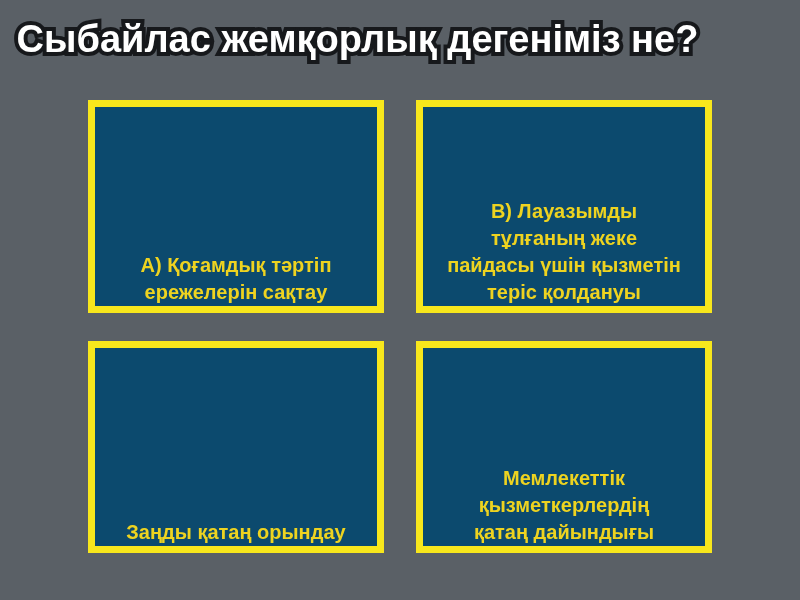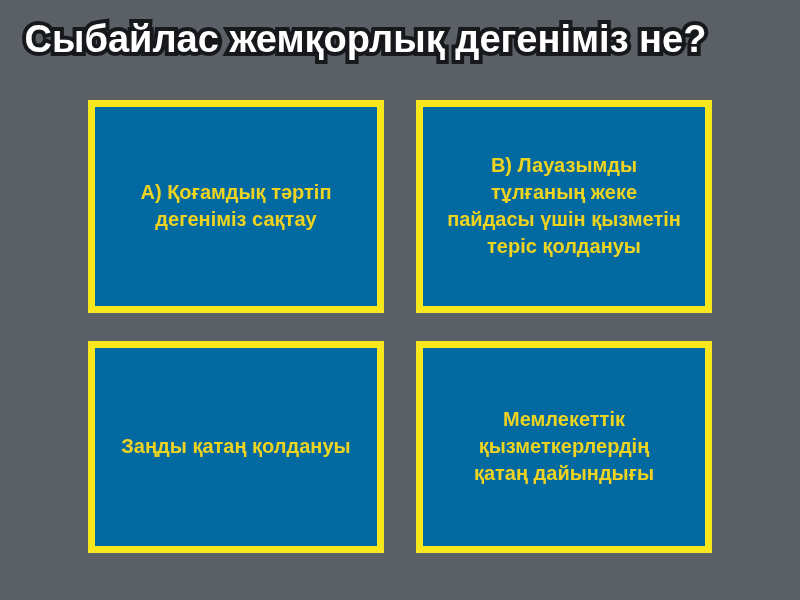--- a/index.html
+++ b/index.html
@@ -11,21 +11,21 @@
     position: relative;
     width: 800px;
     height: 600px;
     overflow: hidden;
     background: #5A6066;
     font-family: "Liberation Sans", "DejaVu Sans", sans-serif;
   }
   .title-wrap {
     position: absolute;
     top: 18px;
-    left: 8px;
+    left: 0;
     width: 715px;
     text-align: center;
   }
   .title-text {
     display: inline-block;
     font-size: 38px;
     font-weight: bold;
     letter-spacing: 0px;
     color: #ffffff;
     -webkit-text-stroke: 8px #17191c;
@@ -43,25 +43,25 @@
     top: 100px;
     width: 624px;
     height: 453px;
     display: grid;
     grid-template-columns: 1fr 1fr;
     grid-template-rows: 1fr 1fr;
     column-gap: 32px;
     row-gap: 28px;
   }
   .card {
-    background: #0369a1;
+    background: #0c4a6e;
     border: 7px solid #F8E71C;
     box-sizing: border-box;
     display: flex;
-    align-items: center;
+    align-items: flex-end;
     justify-content: center;
     text-align: center;
     cursor: pointer;
   }
   .card-text {
     color: #EED320;
     font-size: 20px;
     font-weight: bold;
     line-height: 27px;
     white-space: pre-line;
@@ -74,32 +74,32 @@
 <div id="stage">
 
   <div class="title-wrap">
     <span class="title-text">Сыбайлас жемқорлық дегеніміз не?</span>
   </div>
 
   <div class="cards-grid">
 
     <div class="card">
       <div class="card-text">А) Қоғамдық тәртіп
-дегеніміз сақтау</div>
+ережелерін сақтау</div>
     </div>
 
     <div class="card">
       <div class="card-text">В) Лауазымды
 тұлғаның жеке
 пайдасы үшін қызметін
 теріс қолдануы</div>
     </div>
 
     <div class="card">
-      <div class="card-text">Заңды қатаң қолдануы</div>
+      <div class="card-text">Заңды қатаң орындау</div>
     </div>
 
     <div class="card">
       <div class="card-text">Мемлекеттік
 қызметкерлердің
 қатаң дайындығы</div>
     </div>
 
   </div>
 </div>

